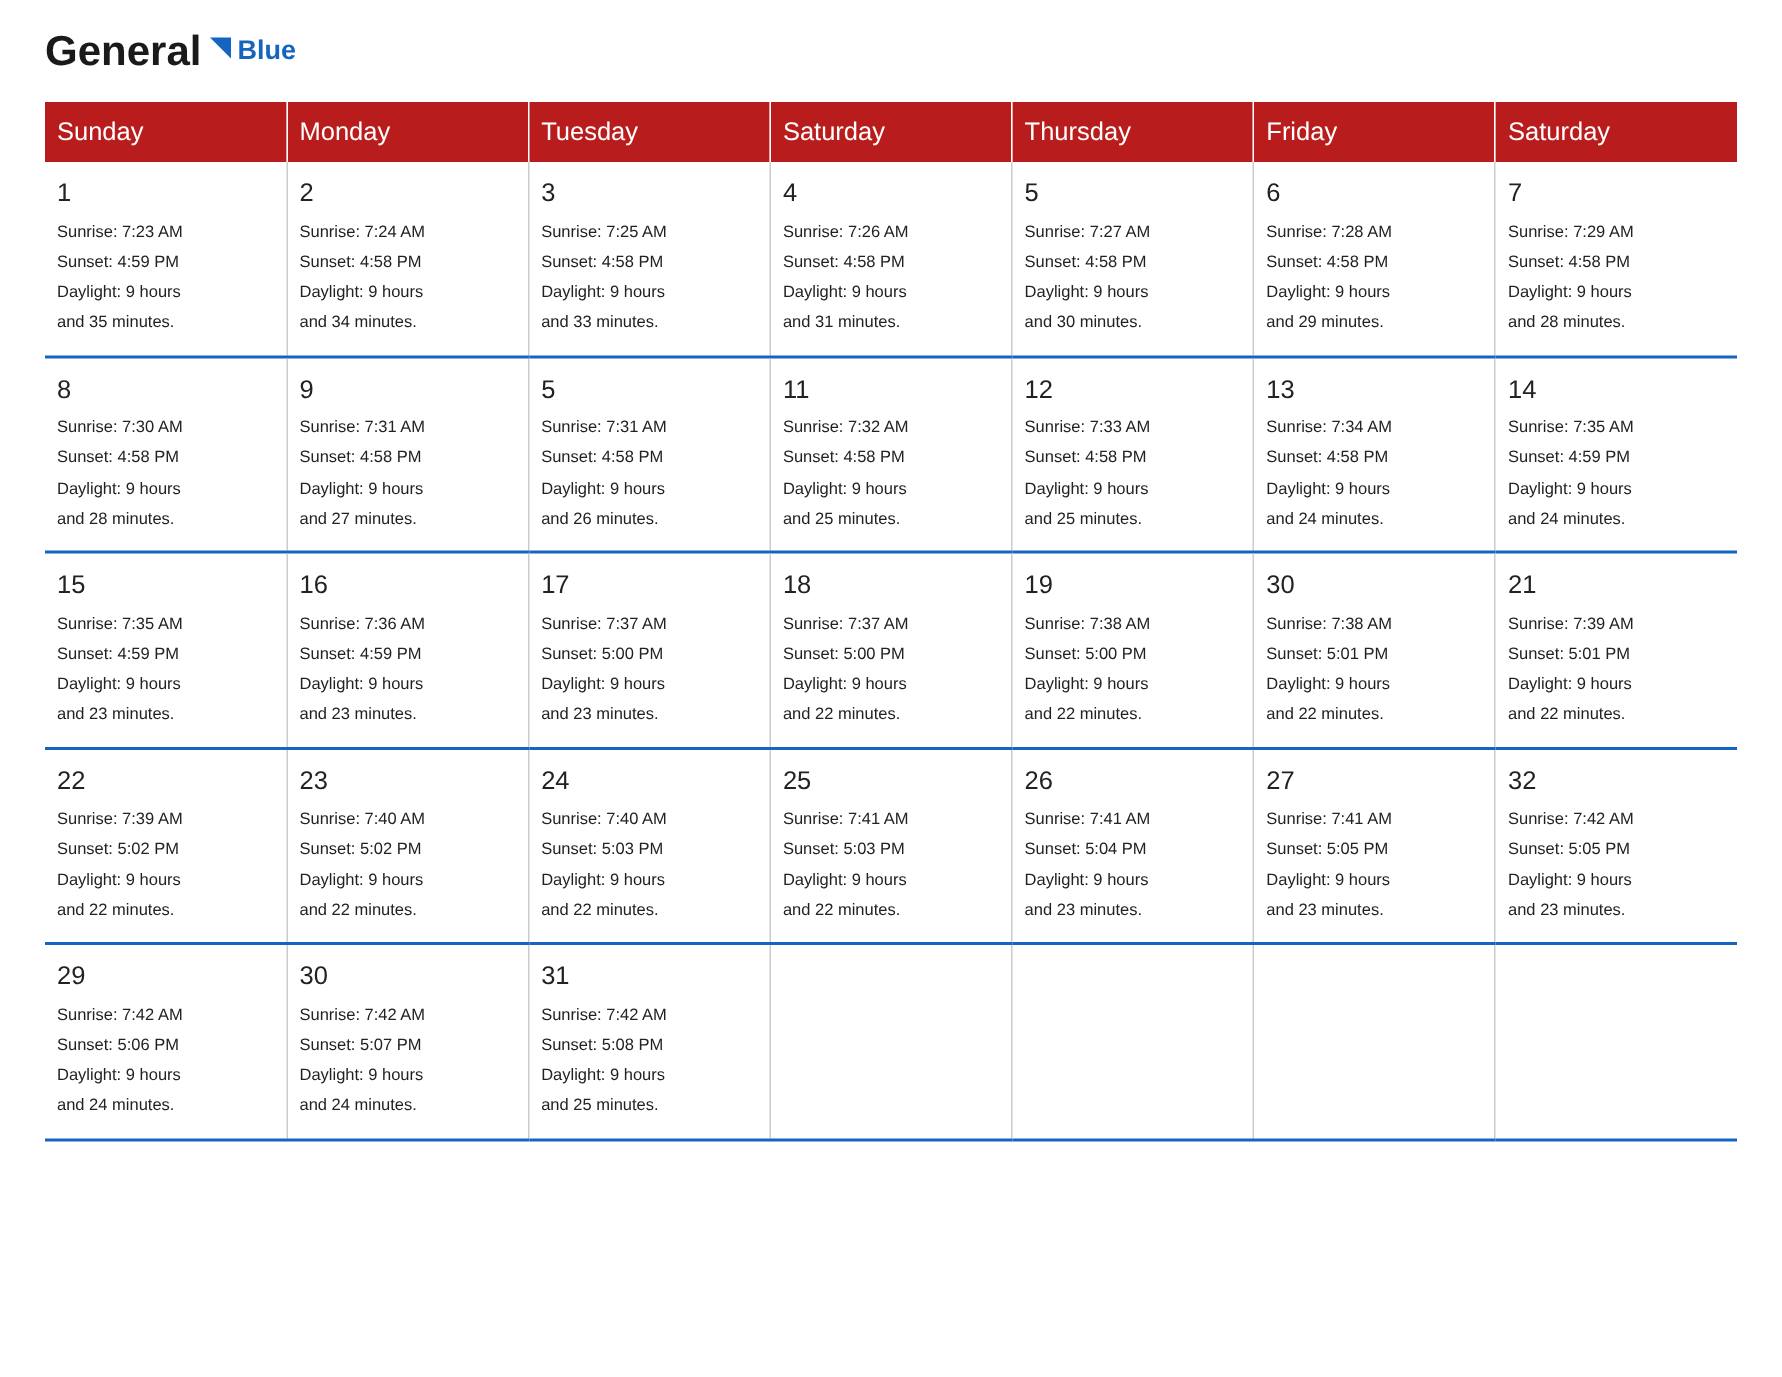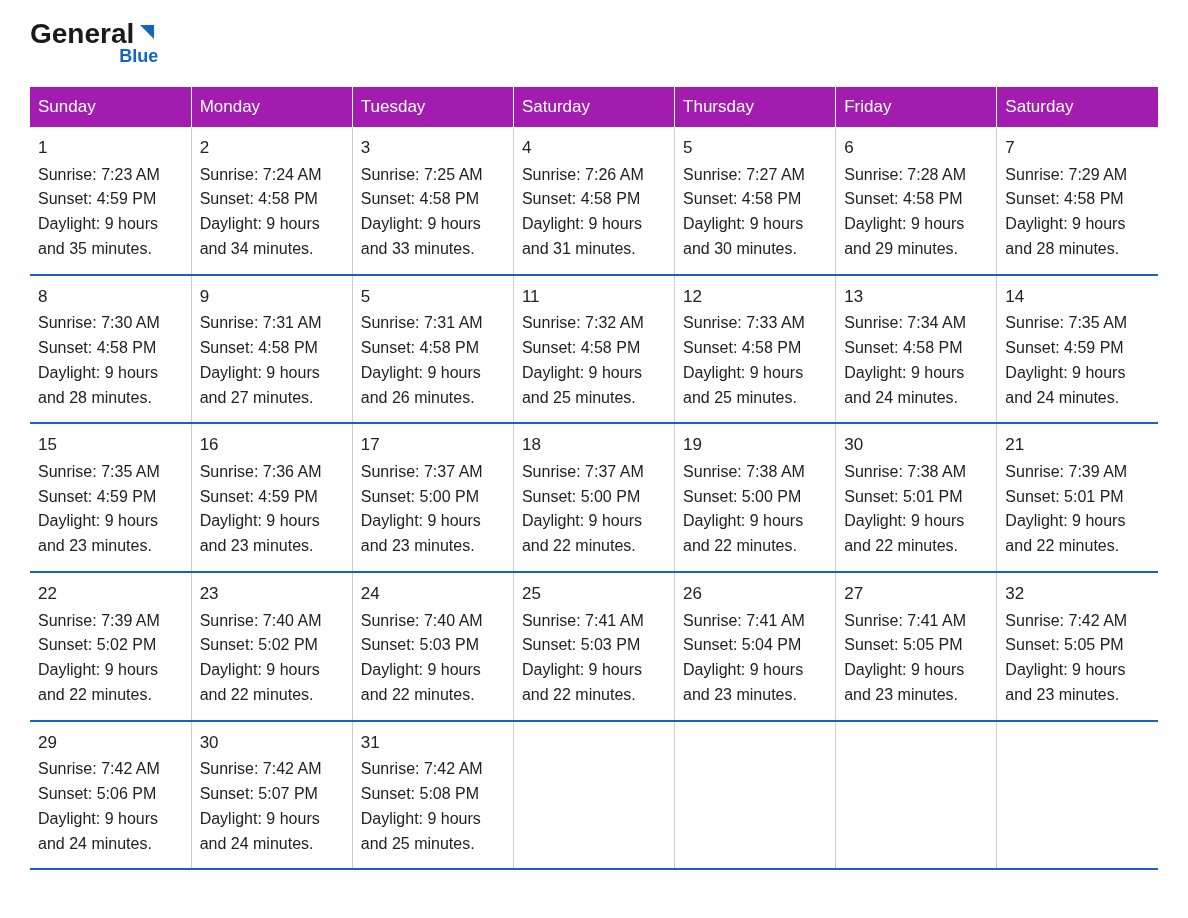--- a/index.html
+++ b/index.html
@@ -11,22 +11,21 @@
       min-height: 918px;
     }
     .header {
       display: flex;
       justify-content: space-between;
       align-items: flex-start;
       margin-bottom: 20px;
     }
     .logo {
       display: flex;
-      flex-direction: column;
-      align-items: flex-end;
+      align-items: center;
     }
     .logo-text {
       font-size: 28px;
       font-weight: bold;
       color: #1a1a1a;
       line-height: 1;
     }
     .logo-bottom {
       font-size: 18px;
       font-weight: bold;
@@ -46,21 +45,21 @@
       font-size: 22px;
       color: #555;
       margin-top: 4px;
     }
     table {
       width: 100%;
       border-collapse: collapse;
       table-layout: fixed;
     }
     thead tr th {
-      background-color: #a21caf;
+      background-color: #b91c1c;
       color: #fff;
       padding: 10px 8px;
       text-align: left;
       font-size: 17px;
       font-weight: normal;
       border-right: 1px solid #fff;
     }
     thead tr th:last-child { border-right: none; }
     tbody tr td {
       vertical-align: top;
@@ -73,21 +72,21 @@
       width: 14.28%;
     }
     tbody tr td:last-child { border-right: none; }
     tbody tr td .day-num {
       font-size: 17px;
       font-weight: normal;
       display: block;
       margin-bottom: 2px;
     }
     tbody tr td .day-info {
-      font-size: 16px;
+      font-size: 11px;
       color: #222;
       line-height: 1.55;
     }
     tbody tr td.empty { background: #fff; }
   </style>
 </head>
 <body>
 
 <div class="header">
   <div class="logo">

